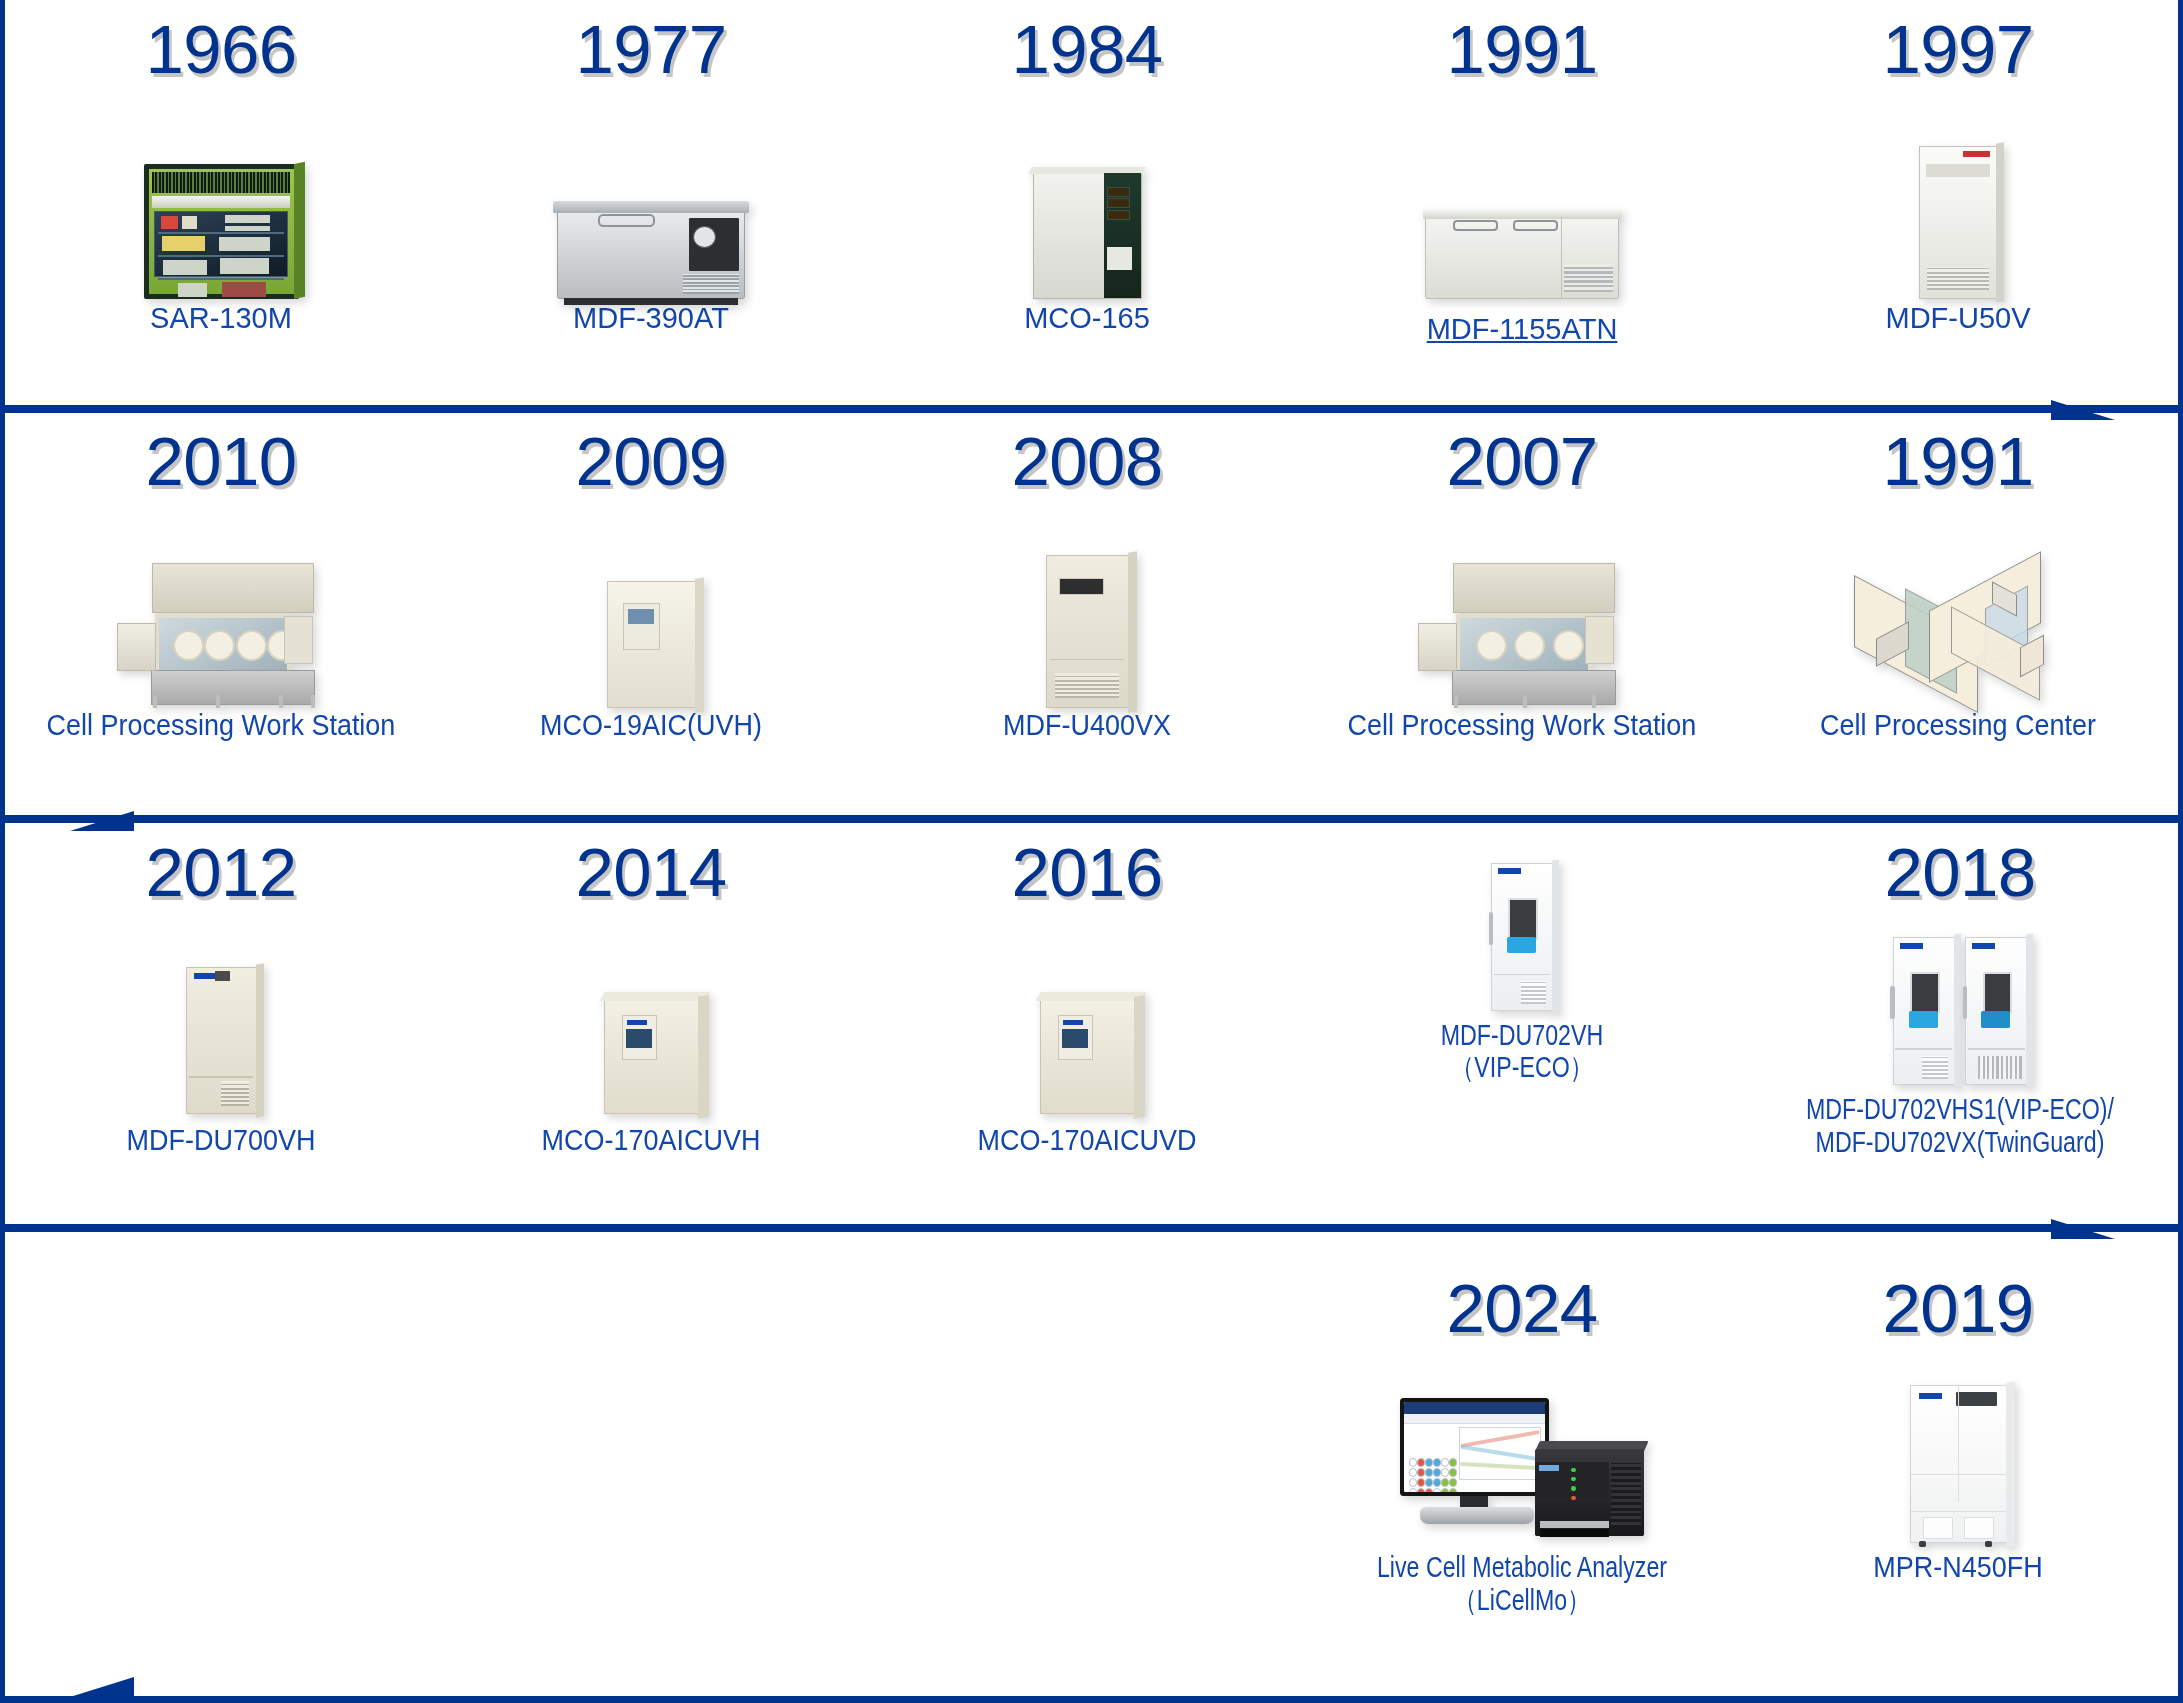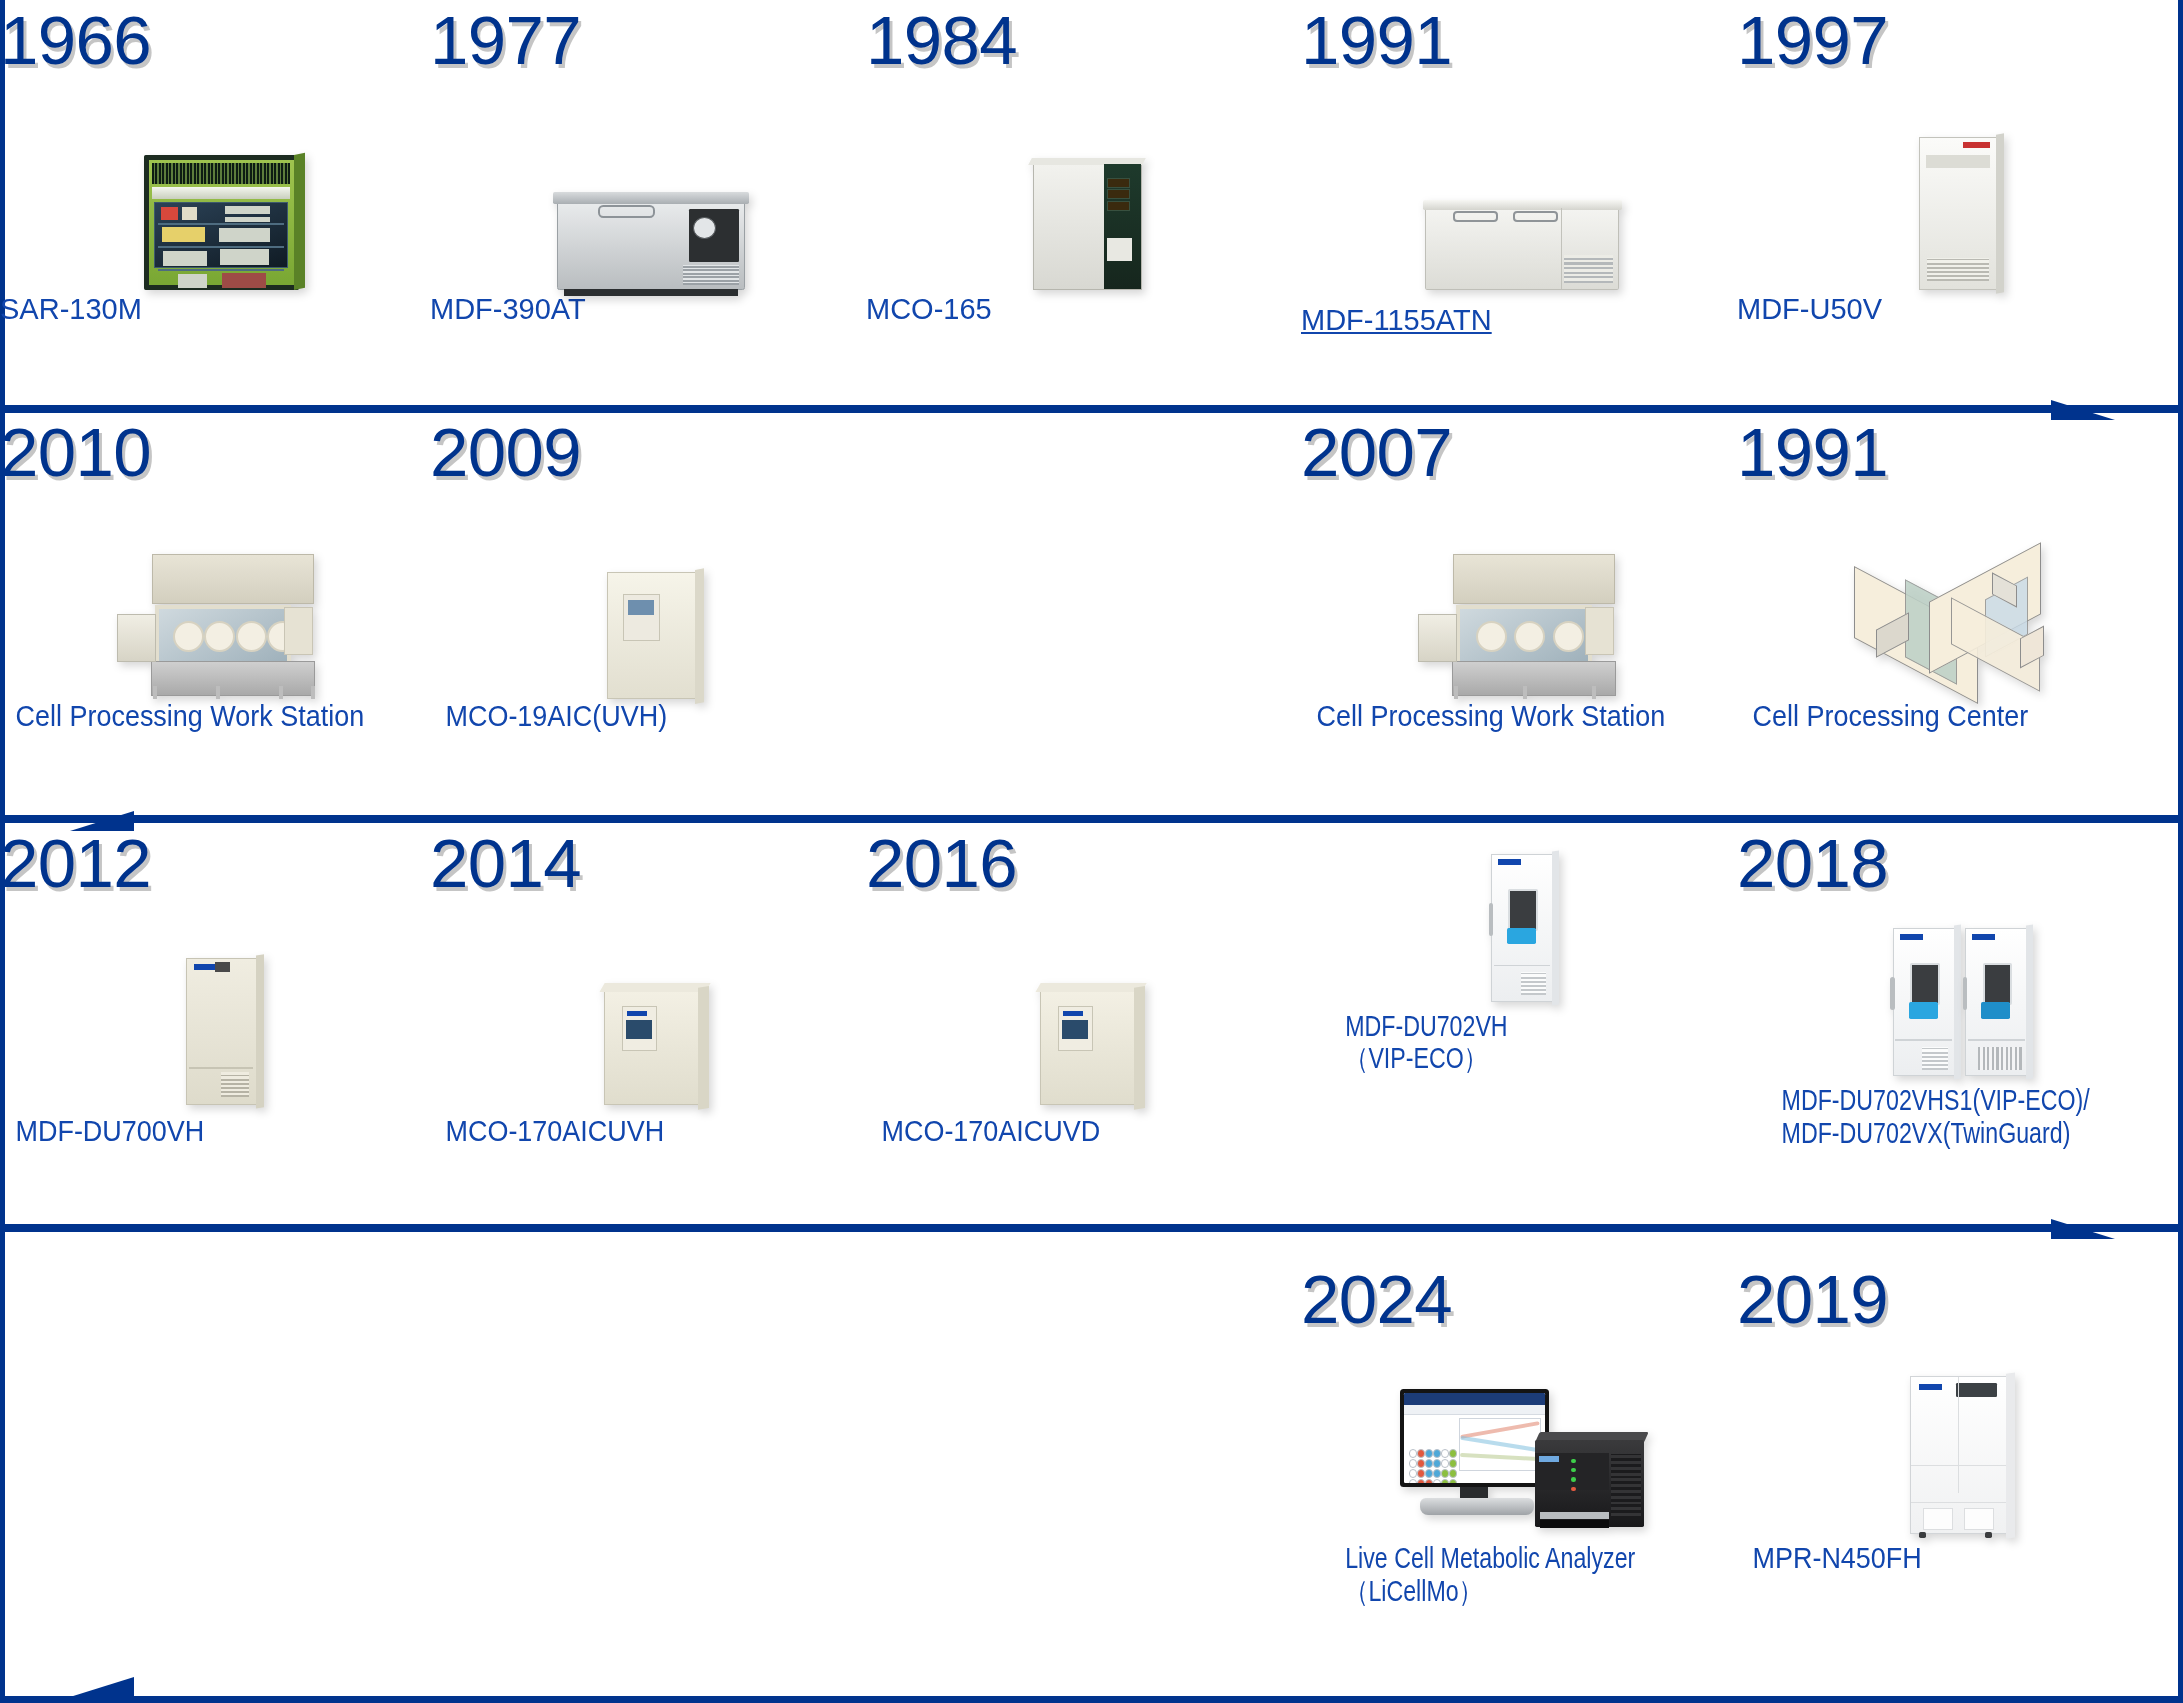--- a/index.html
+++ b/index.html
@@ -27,21 +27,21 @@
     border-left:64px solid #00338d;
   }
   .arrow.left{
     border-top:20px solid transparent;
     border-bottom:0 solid transparent;
     border-right:64px solid #00338d;
   }
 
   
   .row{position:absolute;left:0;width:2183px;}
-  .cell{position:absolute;top:0;text-align:left;}
+  .cell{position:absolute;top:9px;text-align:center;}
 
   .year{
     color:#00338d;
     font-weight:400;
     font-size:69px;
     line-height:1.0;
     letter-spacing:-0.6px;
     text-shadow:2.9px 3.5px 0 rgba(150,150,150,.55);
     white-space:nowrap;
   }
@@ -313,20 +313,32 @@
         <div class="dev mco19">
           <div class="side"></div>
           <div class="scr">
               <div class="lcd"></div>
             </div>
         </div>
       </div>
       <div class="caption cond" style="margin-top:1.2px;">MCO-19AIC(UVH)</div>
     </div>
 
+    <div class="cell" style="left:866px;width:442px;">
+      <div class="year" style="margin-top:4.6px;">2008</div>
+      <div class="artwrap" style="height:209px;margin-top:3.5px;">
+        <div class="dev u400">
+          <div class="side"></div>
+            <div class="lcd"></div>
+          <div class="split"></div>
+            <div class="grill"></div>
+        </div>
+      </div>
+      <div class="caption cond" style="margin-top:1.2px;">MDF-U400VX</div>
+    </div>
 
     <div class="cell" style="left:1301px;width:442px;">
       <div class="year" style="margin-top:4.6px;">2007</div>
       <div class="artwrap" style="height:209px;margin-top:3.5px;">
         <div class="dev cpws">
           <div class="hood"></div>
           <div class="glass"></div>
           <div class="port" style="left:58px;"></div>
           <div class="port" style="left:96px;"></div>
           <div class="port" style="left:135px;"></div>

